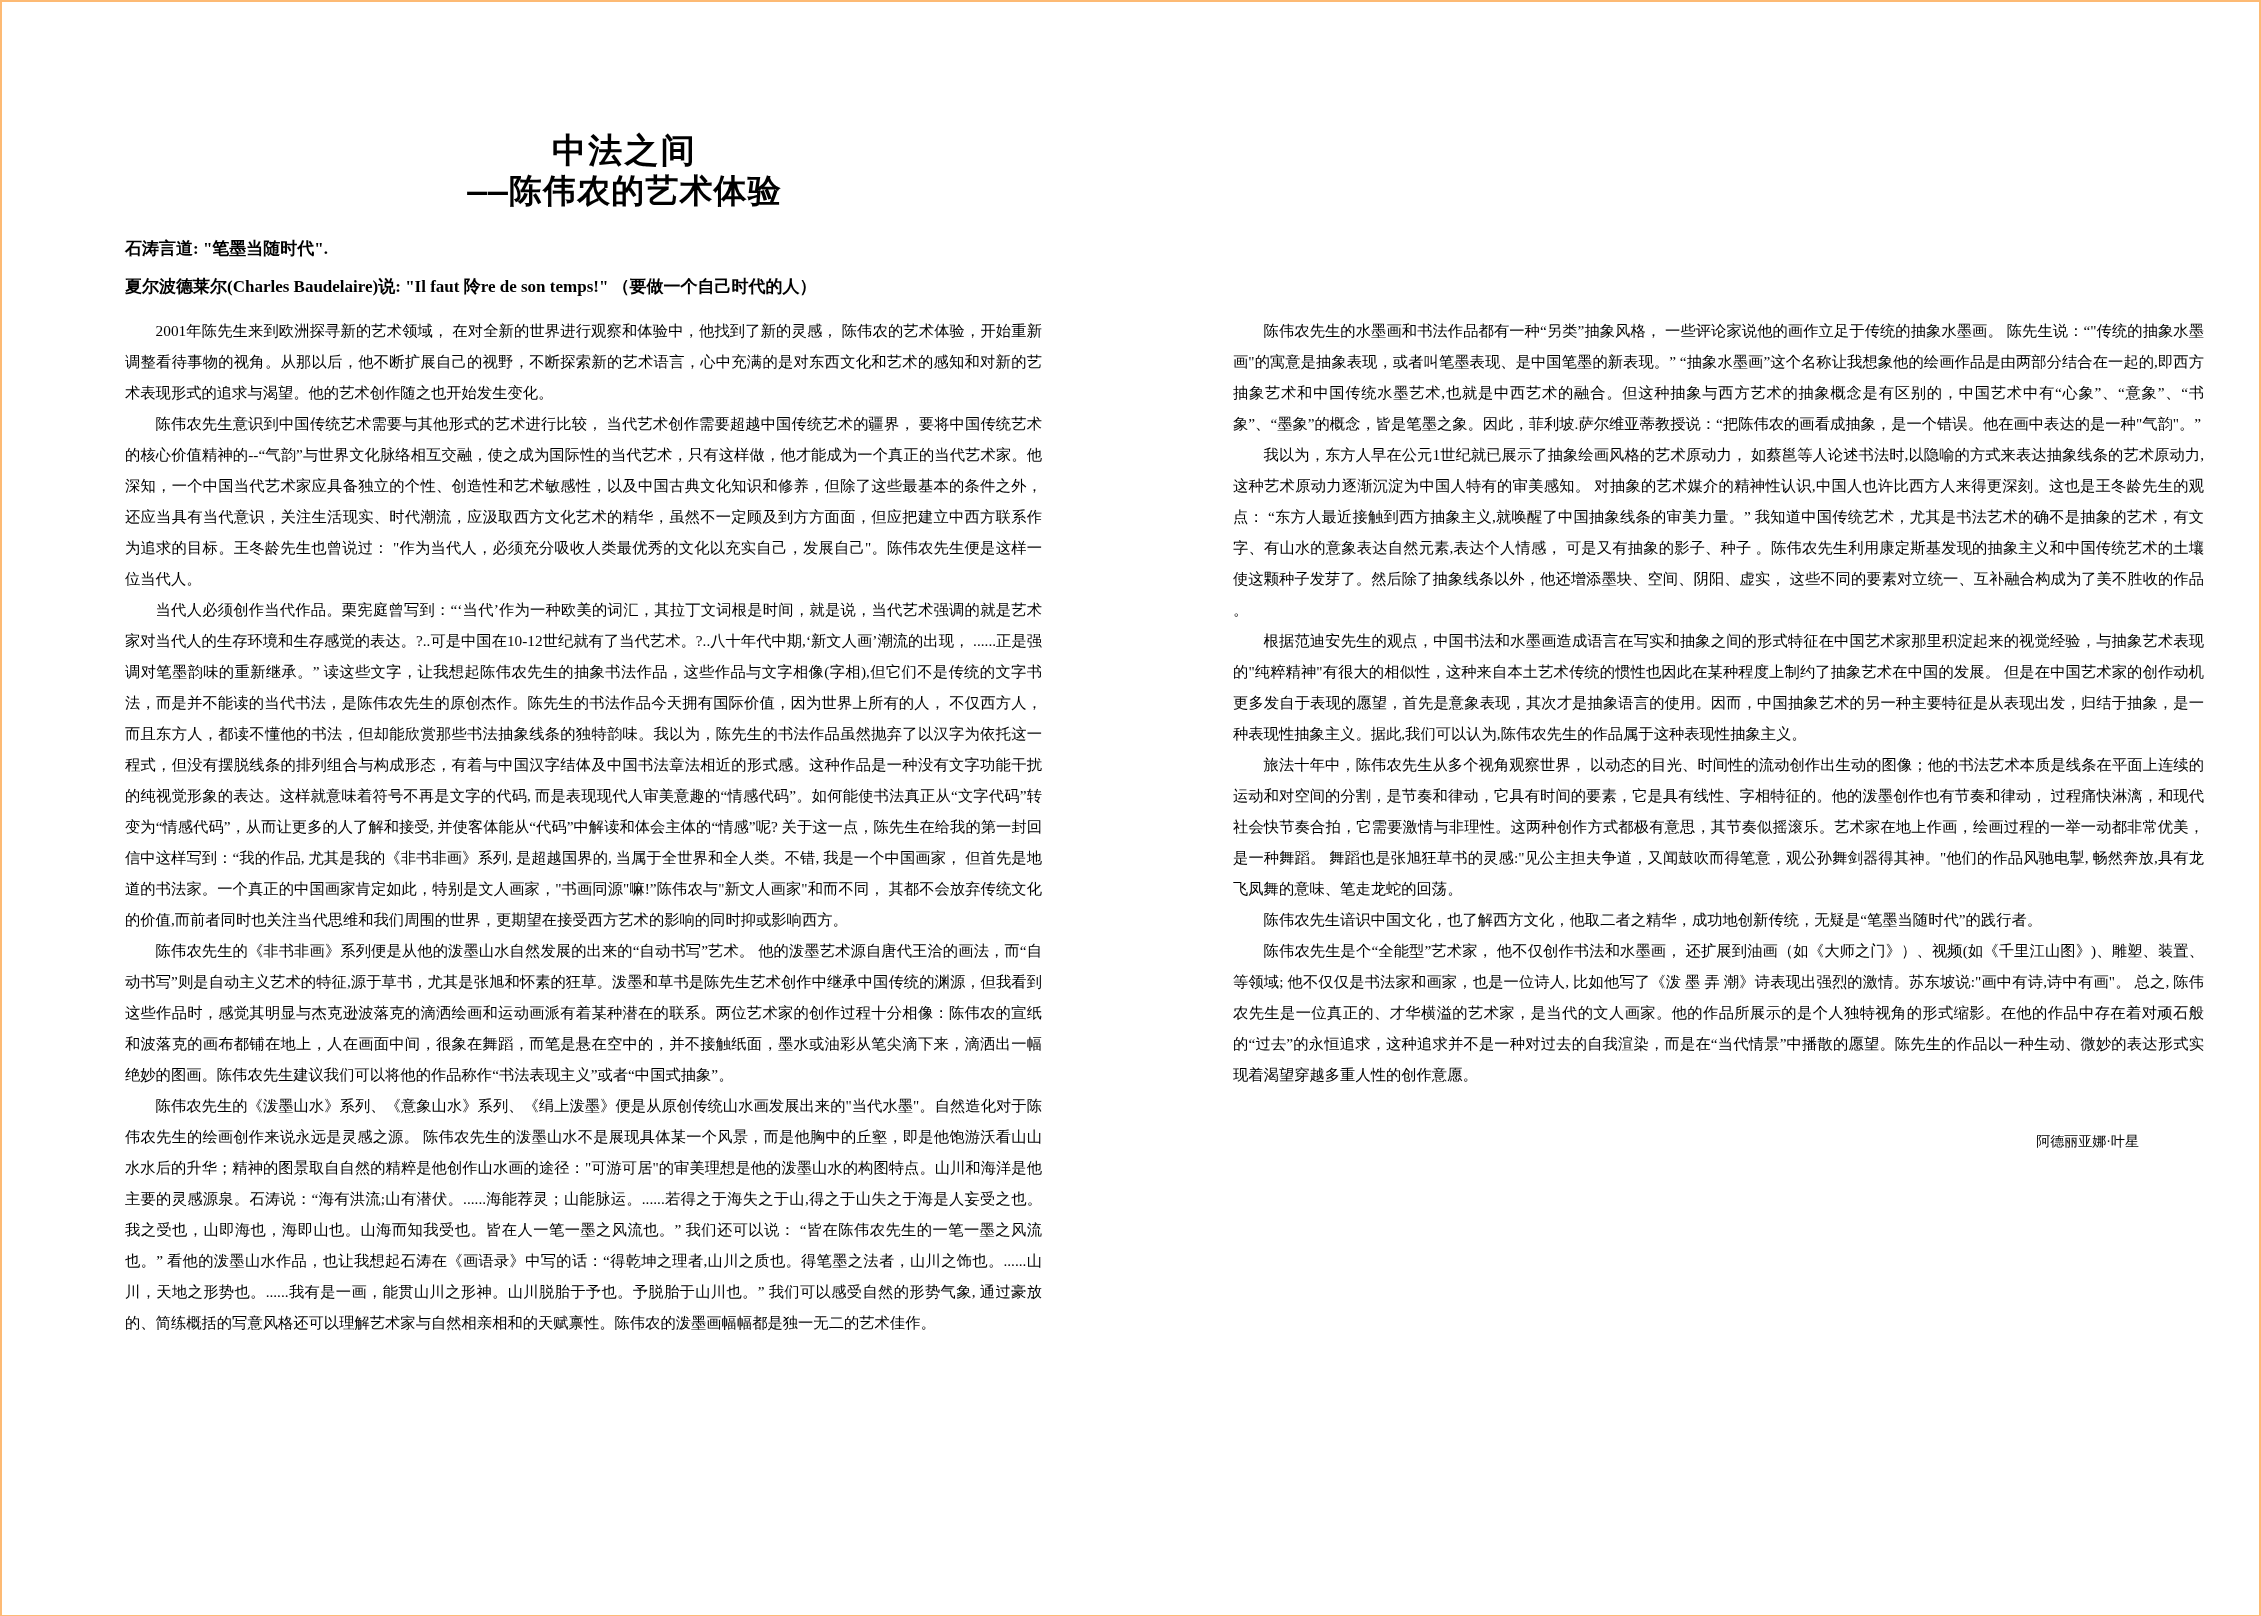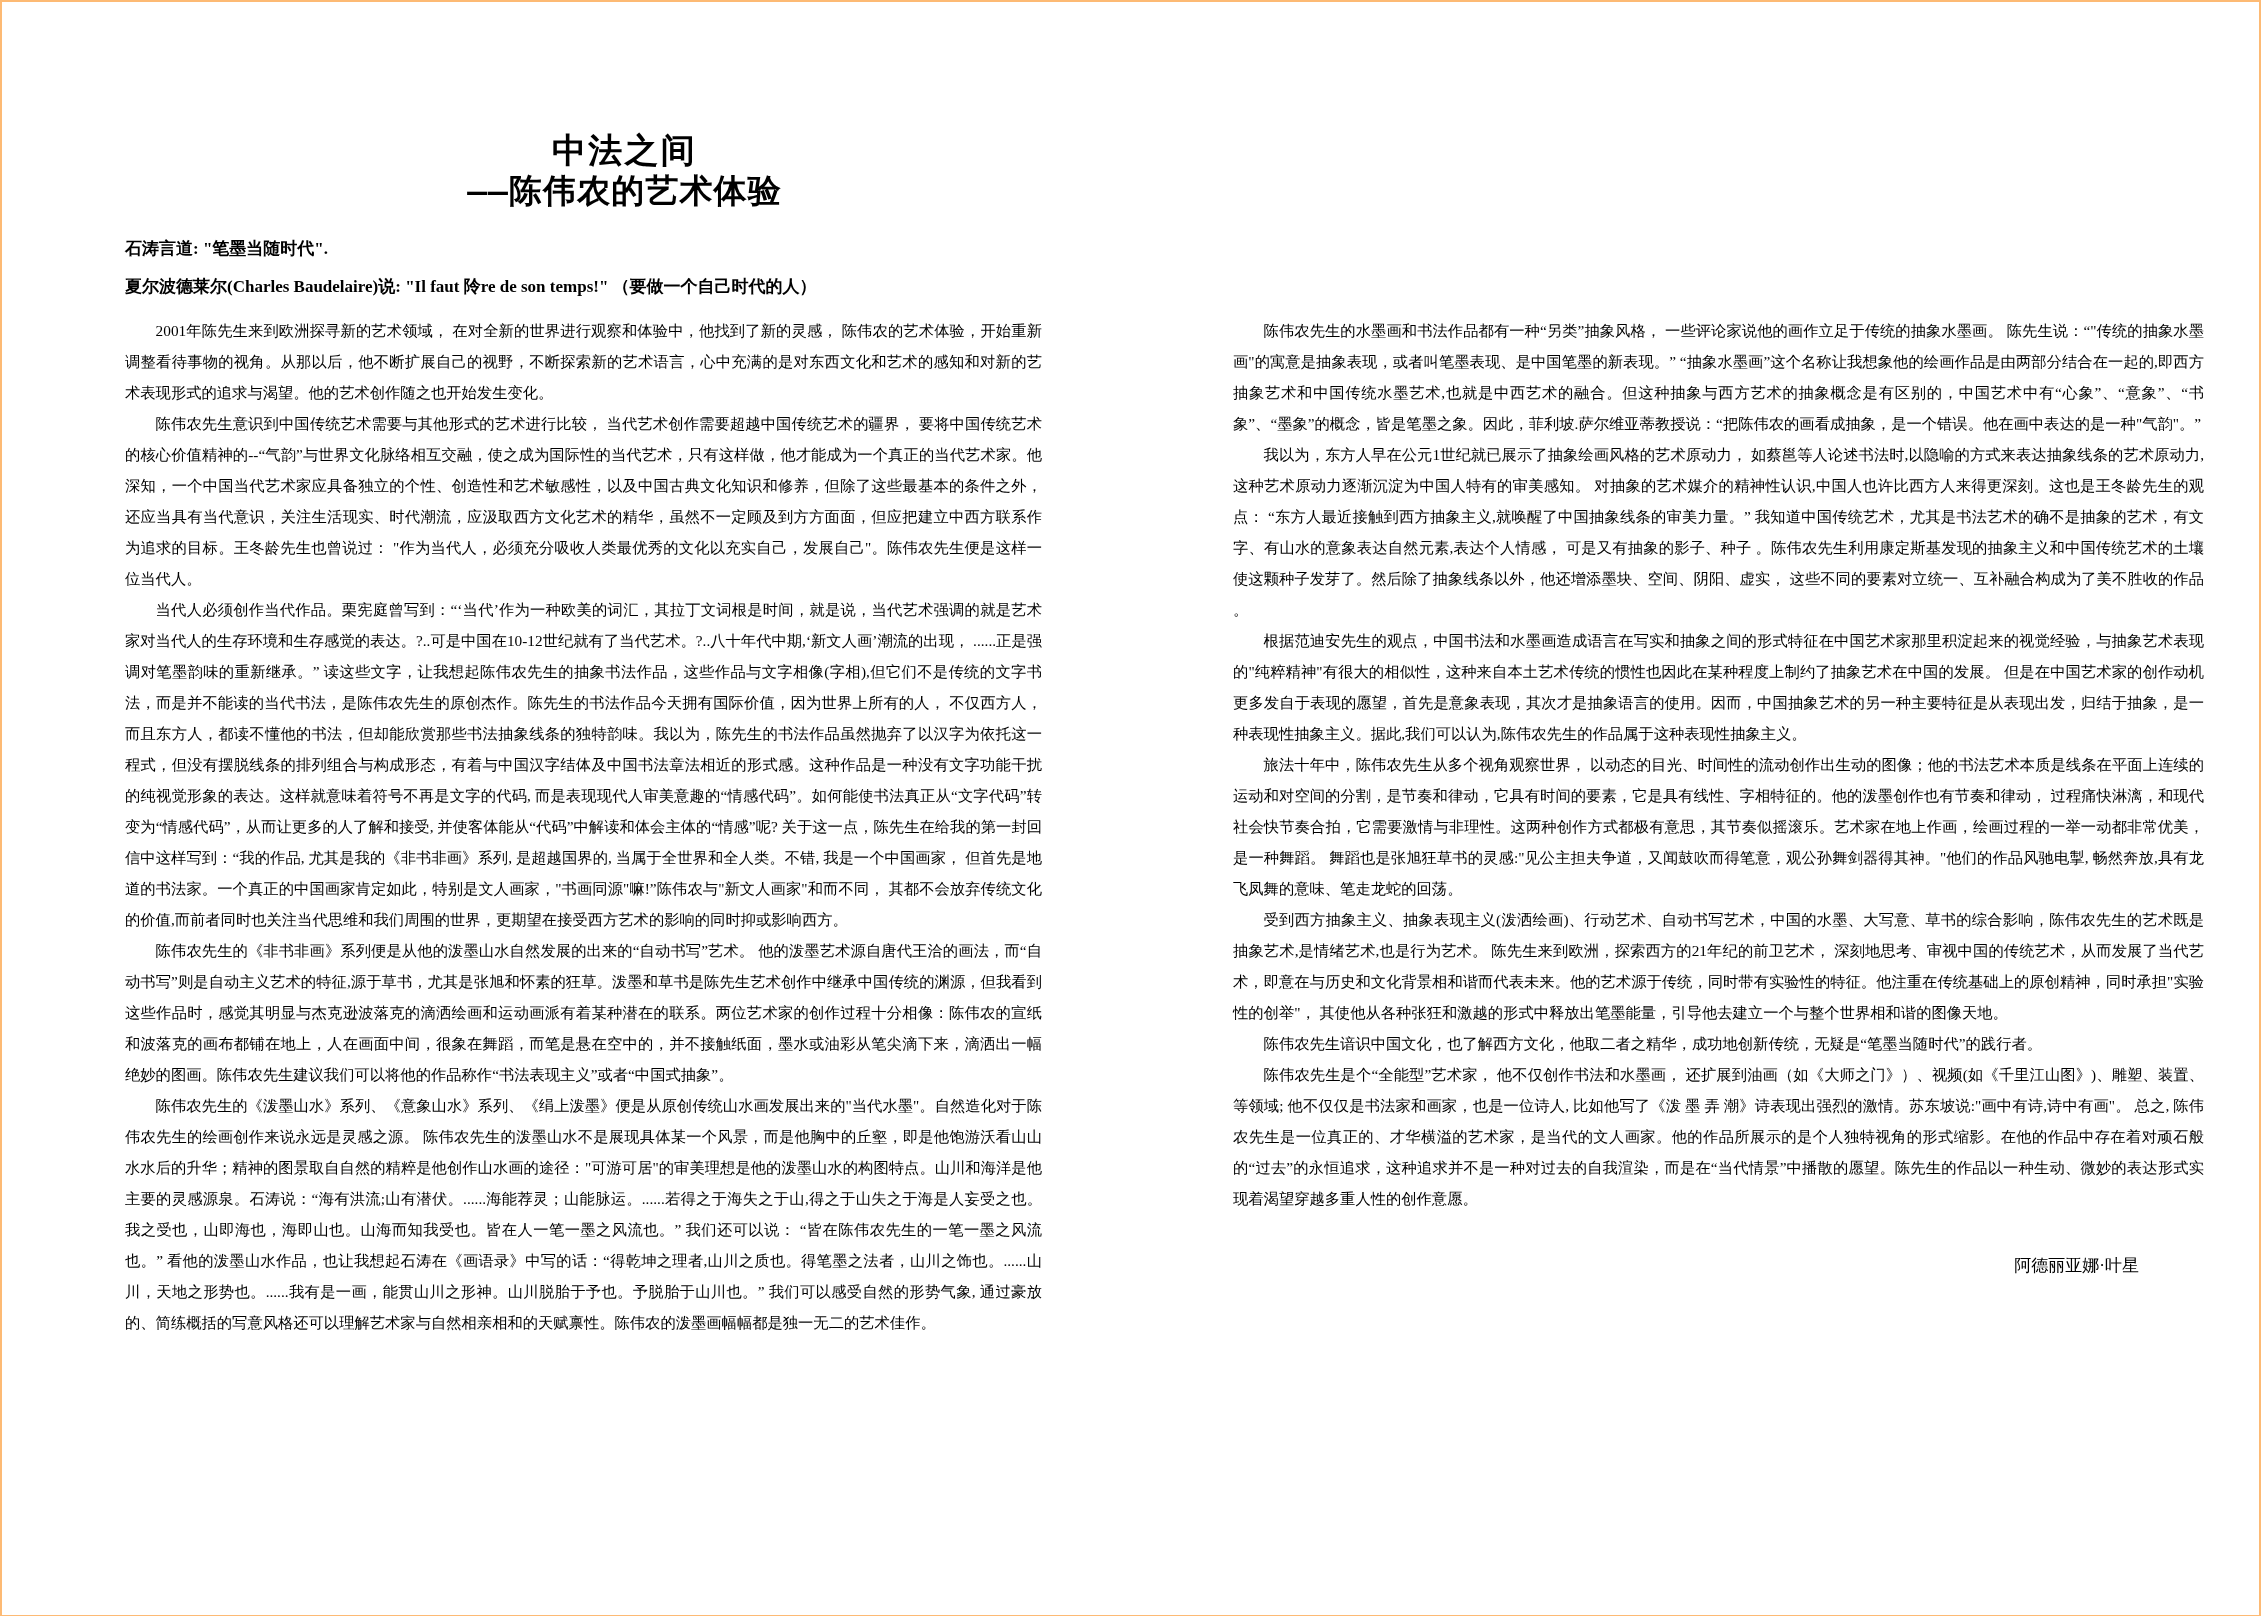--- a/index.html
+++ b/index.html
@@ -49,21 +49,21 @@
     text-indent: 2em;
     text-align: justify;
     font-size: 15.3px;
     line-height: 31px;
     word-break: break-all;
   }
   .signature {
     margin-top: 36px;
     padding-right: 65px;
     text-align: right;
-    font-size: 17px;
+    font-size: 14px;
   }
   .signature .author { line-height: 31px; }
   .signature .date   { line-height: 31px; margin-top: 16.4px; }
 </style>
 </head>
 <body>
 
 <div class="frame">
   <div class="page">
 
@@ -84,21 +84,20 @@
         <p>当代人必须创作当代作品。栗宪庭曾写到：“‘当代’作为一种欧美的词汇，其拉丁文词根是时间，就是说，当代艺术强调的就是艺术家对当代人的生存环境和生存感觉的表达。?..可是中国在10-12世纪就有了当代艺术。?..八十年代中期,‘新文人画’潮流的出现， ......正是强调对笔墨韵味的重新继承。” 读这些文字，让我想起陈伟农先生的抽象书法作品，这些作品与文字相像(字相),但它们不是传统的文字书法，而是并不能读的当代书法，是陈伟农先生的原创杰作。陈先生的书法作品今天拥有国际价值，因为世界上所有的人， 不仅西方人，而且东方人，都读不懂他的书法，但却能欣赏那些书法抽象线条的独特韵味。我以为，陈先生的书法作品虽然抛弃了以汉字为依托这一程式，但没有摆脱线条的排列组合与构成形态，有着与中国汉字结体及中国书法章法相近的形式感。这种作品是一种没有文字功能干扰的纯视觉形象的表达。这样就意味着符号不再是文字的代码, 而是表现现代人审美意趣的“情感代码”。如何能使书法真正从“文字代码”转变为“情感代码”，从而让更多的人了解和接受, 并使客体能从“代码”中解读和体会主体的“情感”呢? 关于这一点，陈先生在给我的第一封回信中这样写到：“我的作品, 尤其是我的《非书非画》系列, 是超越国界的, 当属于全世界和全人类。不错, 我是一个中国画家， 但首先是地道的书法家。一个真正的中国画家肯定如此，特别是文人画家，"书画同源"嘛!”陈伟农与"新文人画家"和而不同， 其都不会放弃传统文化的价值,而前者同时也关注当代思维和我们周围的世界，更期望在接受西方艺术的影响的同时抑或影响西方。</p>
         <p>陈伟农先生的《非书非画》系列便是从他的泼墨山水自然发展的出来的“自动书写”艺术。 他的泼墨艺术源自唐代王洽的画法，而“自动书写”则是自动主义艺术的特征,源于草书，尤其是张旭和怀素的狂草。泼墨和草书是陈先生艺术创作中继承中国传统的渊源，但我看到这些作品时，感觉其明显与杰克逊波落克的滴洒绘画和运动画派有着某种潜在的联系。两位艺术家的创作过程十分相像：陈伟农的宣纸和波落克的画布都铺在地上，人在画面中间，很象在舞蹈，而笔是悬在空中的，并不接触纸面，墨水或油彩从笔尖滴下来，滴洒出一幅绝妙的图画。陈伟农先生建议我们可以将他的作品称作“书法表现主义”或者“中国式抽象”。</p>
         <p>陈伟农先生的《泼墨山水》系列、《意象山水》系列、《绢上泼墨》便是从原创传统山水画发展出来的"当代水墨"。自然造化对于陈伟农先生的绘画创作来说永远是灵感之源。 陈伟农先生的泼墨山水不是展现具体某一个风景，而是他胸中的丘壑，即是他饱游沃看山山水水后的升华；精神的图景取自自然的精粹是他创作山水画的途径："可游可居"的审美理想是他的泼墨山水的构图特点。山川和海洋是他主要的灵感源泉。石涛说：“海有洪流;山有潜伏。......海能荐灵；山能脉运。......若得之于海失之于山,得之于山失之于海是人妄受之也。我之受也，山即海也，海即山也。山海而知我受也。皆在人一笔一墨之风流也。” 我们还可以说： “皆在陈伟农先生的一笔一墨之风流也。” 看他的泼墨山水作品，也让我想起石涛在《画语录》中写的话：“得乾坤之理者,山川之质也。得笔墨之法者，山川之饰也。......山川，天地之形势也。......我有是一画，能贯山川之形神。山川脱胎于予也。予脱胎于山川也。” 我们可以感受自然的形势气象, 通过豪放的、简练概括的写意风格还可以理解艺术家与自然相亲相和的天赋禀性。陈伟农的泼墨画幅幅都是独一无二的艺术佳作。</p>
       </div>
       <div class="col-gap"></div>
       <div class="col-right">
         <p>陈伟农先生的水墨画和书法作品都有一种“另类”抽象风格， 一些评论家说他的画作立足于传统的抽象水墨画。 陈先生说：“"传统的抽象水墨画"的寓意是抽象表现，或者叫笔墨表现、是中国笔墨的新表现。” “抽象水墨画”这个名称让我想象他的绘画作品是由两部分结合在一起的,即西方抽象艺术和中国传统水墨艺术,也就是中西艺术的融合。但这种抽象与西方艺术的抽象概念是有区别的，中国艺术中有“心象”、“意象”、“书象”、“墨象”的概念，皆是笔墨之象。因此，菲利坡.萨尔维亚蒂教授说：“把陈伟农的画看成抽象，是一个错误。他在画中表达的是一种"气韵"。”</p>
         <p>我以为，东方人早在公元1世纪就已展示了抽象绘画风格的艺术原动力， 如蔡邕等人论述书法时,以隐喻的方式来表达抽象线条的艺术原动力,这种艺术原动力逐渐沉淀为中国人特有的审美感知。 对抽象的艺术媒介的精神性认识,中国人也许比西方人来得更深刻。这也是王冬龄先生的观点： “东方人最近接触到西方抽象主义,就唤醒了中国抽象线条的审美力量。” 我知道中国传统艺术，尤其是书法艺术的确不是抽象的艺术，有文字、有山水的意象表达自然元素,表达个人情感， 可是又有抽象的影子、种子 。陈伟农先生利用康定斯基发现的抽象主义和中国传统艺术的土壤使这颗种子发芽了。然后除了抽象线条以外，他还增添墨块、空间、阴阳、虚实， 这些不同的要素对立统一、互补融合构成为了美不胜收的作品 。</p>
         <p>根据范迪安先生的观点，中国书法和水墨画造成语言在写实和抽象之间的形式特征在中国艺术家那里积淀起来的视觉经验，与抽象艺术表现的"纯粹精神"有很大的相似性，这种来自本土艺术传统的惯性也因此在某种程度上制约了抽象艺术在中国的发展。 但是在中国艺术家的创作动机更多发自于表现的愿望，首先是意象表现，其次才是抽象语言的使用。因而，中国抽象艺术的另一种主要特征是从表现出发，归结于抽象，是一种表现性抽象主义。据此,我们可以认为,陈伟农先生的作品属于这种表现性抽象主义。</p>
         <p>旅法十年中，陈伟农先生从多个视角观察世界， 以动态的目光、时间性的流动创作出生动的图像；他的书法艺术本质是线条在平面上连续的运动和对空间的分割，是节奏和律动，它具有时间的要素，它是具有线性、字相特征的。他的泼墨创作也有节奏和律动， 过程痛快淋漓，和现代社会快节奏合拍，它需要激情与非理性。这两种创作方式都极有意思，其节奏似摇滚乐。艺术家在地上作画，绘画过程的一举一动都非常优美，是一种舞蹈。 舞蹈也是张旭狂草书的灵感:"见公主担夫争道，又闻鼓吹而得笔意，观公孙舞剑器得其神。"他们的作品风驰电掣, 畅然奔放,具有龙飞凤舞的意味、笔走龙蛇的回荡。</p>
-        <p>受到西方抽象主义、抽象表现主义(泼洒绘画)、行动艺术、自动书写艺术，中国的水墨、大写意、草书的综合影响，陈伟农先生的艺术既是抽象艺术,是情绪艺术,也是行为艺术。 陈先生来到欧洲，探索西方的21年纪的前卫艺术， 深刻地思考、审视中国的传统艺术，从而发展了当代艺术，即意在与历史和文化背景相和谐而代表未来。他的艺术源于传统，同时带有实验性的特征。他注重在传统基础上的原创精神，同时承担"实验性的创举"， 其使他从各种张狂和激越的形式中释放出笔墨能量，引导他去建立一个与整个世界相和谐的图像天地。</p>
         <p>陈伟农先生谙识中国文化，也了解西方文化，他取二者之精华，成功地创新传统，无疑是“笔墨当随时代”的践行者。</p>
         <p>陈伟农先生是个“全能型”艺术家， 他不仅创作书法和水墨画， 还扩展到油画（如《大师之门》）、视频(如《千里江山图》)、雕塑、装置、等领域; 他不仅仅是书法家和画家，也是一位诗人, 比如他写了《泼 墨 弄 潮》诗表现出强烈的激情。苏东坡说:"画中有诗,诗中有画"。 总之, 陈伟农先生是一位真正的、才华横溢的艺术家，是当代的文人画家。他的作品所展示的是个人独特视角的形式缩影。在他的作品中存在着对顽石般的“过去”的永恒追求，这种追求并不是一种对过去的自我渲染，而是在“当代情景”中播散的愿望。陈先生的作品以一种生动、微妙的表达形式实现着渴望穿越多重人性的创作意愿。</p>
 
         <div class="signature">
           <div class="author">阿德丽亚娜·叶星</div>
         </div>
       </div>
     </div>
 
   </div>

